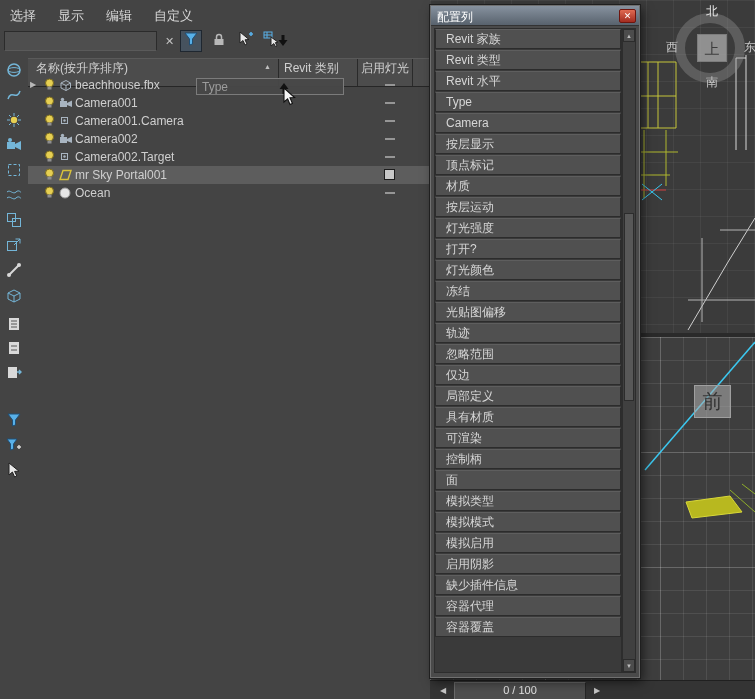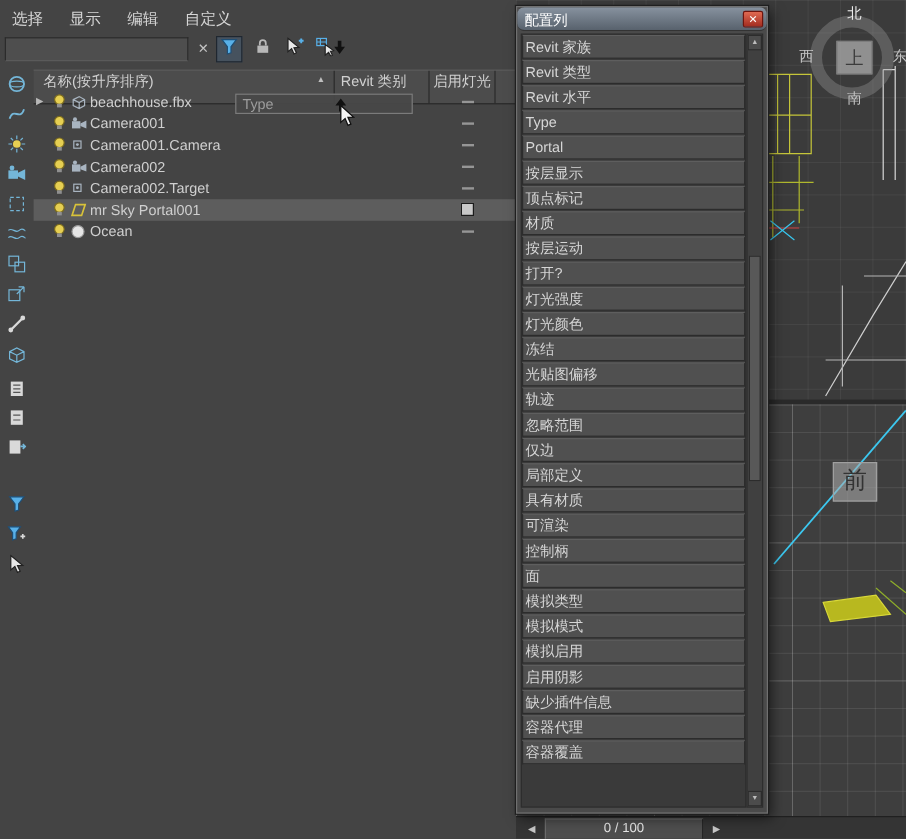--- a/index.html
+++ b/index.html
@@ -82,28 +82,28 @@
   #dragGhost{position:absolute;left:196px;top:78px;width:148px;height:17px;z-index:30;
     background:rgba(72,72,72,.95);border:1px solid #7b7b7b;color:#9c9c9c;font-size:12px;padding:1px 0 0 5px;}
   #insUp{position:absolute;left:278px;top:81px;z-index:31;}
   #mouseCursor{position:absolute;left:283px;top:87px;z-index:32;}
 
   
   #dialog{position:absolute;left:430px;top:5px;width:210px;height:673px;background:#4a4a4a;
     border:1px solid #707070;box-shadow:0 0 0 1px #1f1f1f,3px 4px 10px rgba(0,0,0,.55);z-index:10;}
   #dlgTitle{position:absolute;left:0;top:0;right:0;height:20px;
     background:linear-gradient(#87929f,#58626d);border-bottom:1px solid #333;
-    color:#fff;font-size:12px;padding:3px 0 0 6px;border-radius:6px;}
+    color:#fff;font-size:12px;padding:3px 0 0 6px;}
   #dlgClose{position:absolute;top:3px;right:3px;width:17px;height:14px;
     background:linear-gradient(#e06a52,#a22c20);border:1px solid #6e150e;border-radius:2px;
     color:#fff;font-size:9px;line-height:12px;text-align:center;}
   #dialog-list{position:absolute;left:3px;top:22px;right:17px;bottom:4px;overflow:hidden;
     background:#3a3a3a;border:1px solid #2d2d2d;}
   .col-item{height:20px;line-height:18px;background:#505050;border:1px solid #2c2c2c;
-    border-top-color:#5e5e5e;margin-bottom:1px;color:#d6d6d6;font-size:12px;padding-left:2px;
+    border-top-color:#5e5e5e;margin-bottom:1px;color:#d6d6d6;font-size:12px;padding-left:10px;
     white-space:nowrap;overflow:hidden;}
   #dlgScroll{position:absolute;right:3px;top:22px;bottom:4px;width:14px;background:#404040;border:1px solid #2d2d2d;}
   .scroll-arrow{position:absolute;left:0;right:0;height:13px;background:#4c4c4c;border:1px solid #2c2c2c;
     color:#bdbdbd;font-size:6px;text-align:center;line-height:12px;}
   #scrollUp{top:0;} #scrollDown{bottom:0;}
   #scrollThumb{position:absolute;left:1px;right:1px;top:184px;height:188px;background:#585858;border:1px solid #2c2c2c;}
 
   
   #timebar{position:absolute;left:430px;top:680px;width:325px;height:19px;background:#343434;
     border-top:1px solid #202020;z-index:6;}
@@ -401,27 +401,27 @@
   </div>
 
   <div id="dialog">
     <div id="dlgTitle">配置列</div>
     <div id="dlgClose">✕</div>
     <div id="dialog-list">
         <div class="col-item">Revit 家族</div>
         <div class="col-item">Revit 类型</div>
         <div class="col-item">Revit 水平</div>
         <div class="col-item">Type</div>
-        <div class="col-item">Portal</div>
+        <div class="col-item">Camera</div>
         <div class="col-item">按层显示</div>
         <div class="col-item">顶点标记</div>
         <div class="col-item">材质</div>
         <div class="col-item">按层运动</div>
+        <div class="col-item">灯光强度</div>
         <div class="col-item">打开?</div>
-        <div class="col-item">灯光强度</div>
         <div class="col-item">灯光颜色</div>
         <div class="col-item">冻结</div>
         <div class="col-item">光贴图偏移</div>
         <div class="col-item">轨迹</div>
         <div class="col-item">忽略范围</div>
         <div class="col-item">仅边</div>
         <div class="col-item">局部定义</div>
         <div class="col-item">具有材质</div>
         <div class="col-item">可渲染</div>
         <div class="col-item">控制柄</div>

